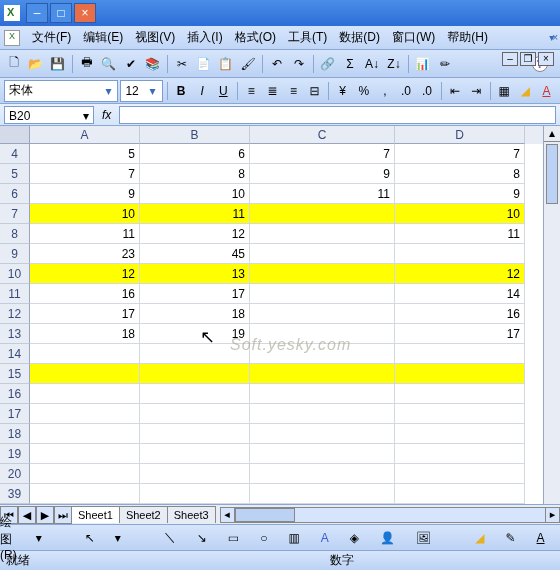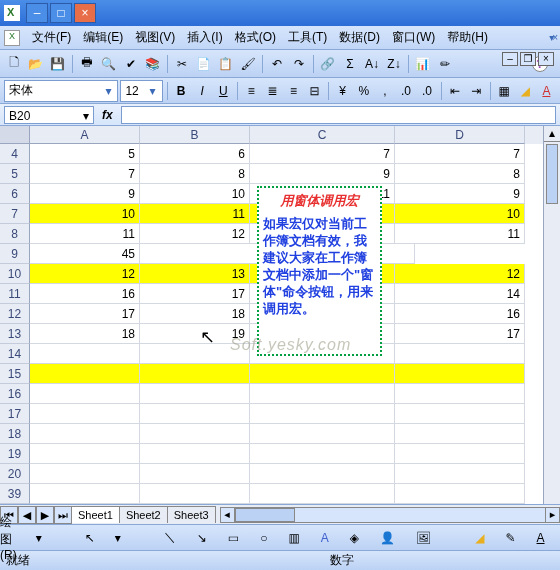--- a/index.html
+++ b/index.html
@@ -17,21 +17,21 @@
 .menubar .right { margin-left: auto; display: flex; align-items: center; }
 .qmark { width: 16px; height: 16px; border-radius: 8px; background: #fff; border: 1px solid #888; margin-right: 8px; text-align: center; color: #a044c0; font-weight: bold; line-height: 14px; }
 .toolbar { background: linear-gradient(#d6e5fb, #bcd2f4); height: 28px; display: flex; align-items: center; padding: 0 4px; border-bottom: 1px solid #8aa8d6; gap: 2px; }
 .tb-btn { width: 20px; height: 20px; display: flex; align-items: center; justify-content: center; border: 1px solid transparent; border-radius: 2px; font-size: 12px; }
 .tb-sep { width: 1px; height: 18px; background: #8aa8d6; margin: 0 2px; }
 .formatbar { background: linear-gradient(#d6e5fb, #bcd2f4); height: 26px; display: flex; align-items: center; padding: 0 4px; border-bottom: 1px solid #8aa8d6; gap: 2px; }
 .combo { background: #fff; border: 1px solid #7a9cd0; height: 22px; display: flex; align-items: center; padding: 0 2px 0 4px; }
 .combo .dd { width: 14px; text-align: center; color: #3a6ab8; }
 .formulabar { background: linear-gradient(#e8f0fc, #d6e5fb); height: 22px; display: flex; align-items: center; padding: 0 4px; border-bottom: 1px solid #8aa8d6; }
 .namebox { background: #fff; border: 1px solid #7a9cd0; width: 90px; height: 18px; padding: 0 4px; display: flex; align-items: flex-end; }
-.fx { font-style: italic; margin: 0 8px; font-weight: bold; }
+.fx { font-style: italic; margin: 0 8px; }
 .grid-wrap { position: relative; height: 378px; display: flex; }
 .rowhdrs { width: 30px; background: #e8ecf4; }
 .corner { height: 18px; background: #d4dae8; border-right: 1px solid #9aa6c0; border-bottom: 1px solid #9aa6c0; }
 .rowhdr { height: 20px; border-right: 1px solid #9aa6c0; border-bottom: 1px solid #c4ccdc; text-align: center; line-height: 20px; color: #3a4a7a; }
 .cols { flex: 1; position: relative; overflow: hidden; }
 .colhdrs { height: 18px; display: flex; background: #e8ecf4; }
 .colhdr { border-right: 1px solid #c4ccdc; border-bottom: 1px solid #9aa6c0; text-align: center; line-height: 18px; color: #3a4a7a; }
 .rows { }
 .row { height: 20px; display: flex; }
 .cell { border-right: 1px solid #d4d8e0; border-bottom: 1px solid #d4d8e0; padding: 0 4px; text-align: right; line-height: 20px; overflow: hidden; }
@@ -227,20 +227,21 @@
           <div class="cell" style="width: 145px;"></div>
           <div class="cell" style="width: 130px;">10</div>
         </div>
         <div class="row">
           <div class="cell" style="width: 110px;">11</div>
           <div class="cell" style="width: 110px;">12</div>
           <div class="cell" style="width: 145px;"></div>
           <div class="cell" style="width: 130px;">11</div>
         </div>
         <div class="row">
+          <div class="cell" style="width: 110px;">23</div>
           <div class="cell" style="width: 110px;">45</div>
           <div class="cell" style="width: 145px;"></div>
           <div class="cell" style="width: 130px;"></div>
         </div>
         <div class="row hl">
           <div class="cell" style="width: 110px;">12</div>
           <div class="cell" style="width: 110px;">13</div>
           <div class="cell" style="width: 145px;"></div>
           <div class="cell" style="width: 130px;">12</div>
         </div>
@@ -304,24 +305,20 @@
           <div class="cell" style="width: 145px;"></div>
           <div class="cell" style="width: 130px;"></div>
         </div>
         <div class="row">
           <div class="cell" style="width: 110px;"></div>
           <div class="cell" style="width: 110px;"></div>
           <div class="cell" style="width: 145px;"></div>
           <div class="cell" style="width: 130px;"></div>
         </div>
       </div>
-    <div class="textbox" style="left:227px;top:60px;width:125px;height:170px">
-      <div class="t1">用窗体调用宏</div>
-      <div class="t2">如果宏仅对当前工作簿文档有效，我建议大家在工作簿文档中添加一个"窗体"命令按钮，用来调用宏。</div>
-    </div>
     <div class="watermark" style="left:200px;top:210px">Soft.yesky.com</div>
     <div class="cursor" style="left:170px;top:200px">↖</div>
   </div>
   <div class="vscroll">
     <div style="height:16px;text-align:center;border-bottom:1px solid #888">▴</div>
     <div style="height:60px;margin:2px;background:#bcd2f4;border:1px solid #888"></div>
   </div>
 </div>
 
 <div class="sheettabs">

